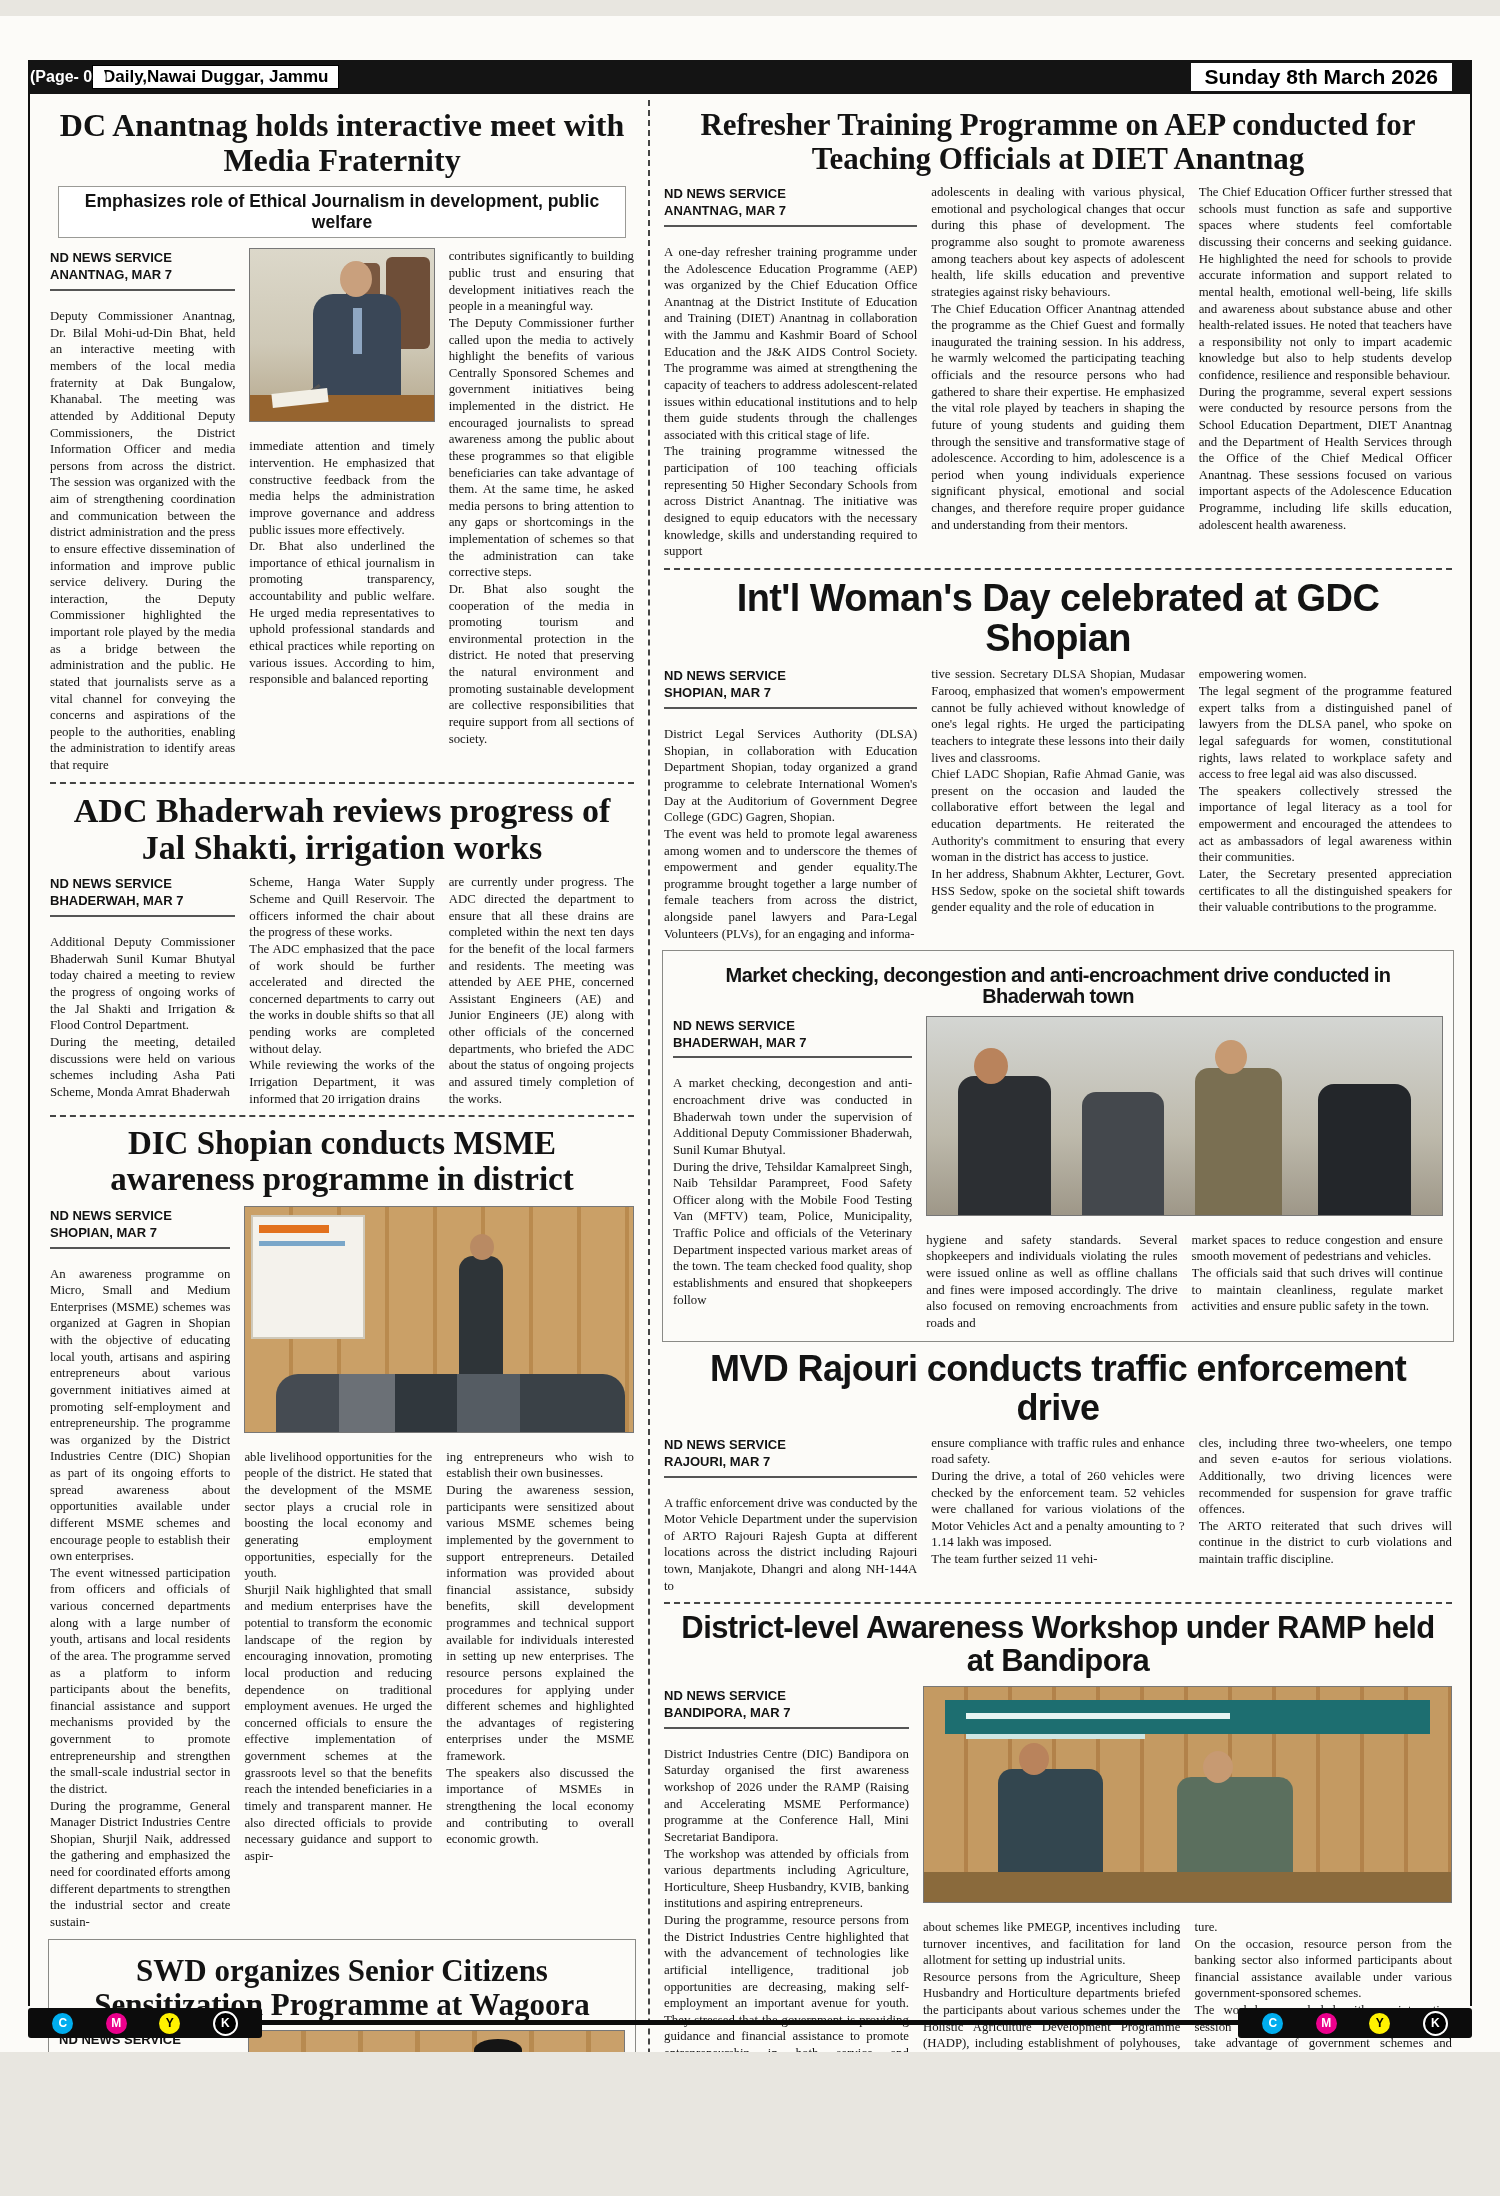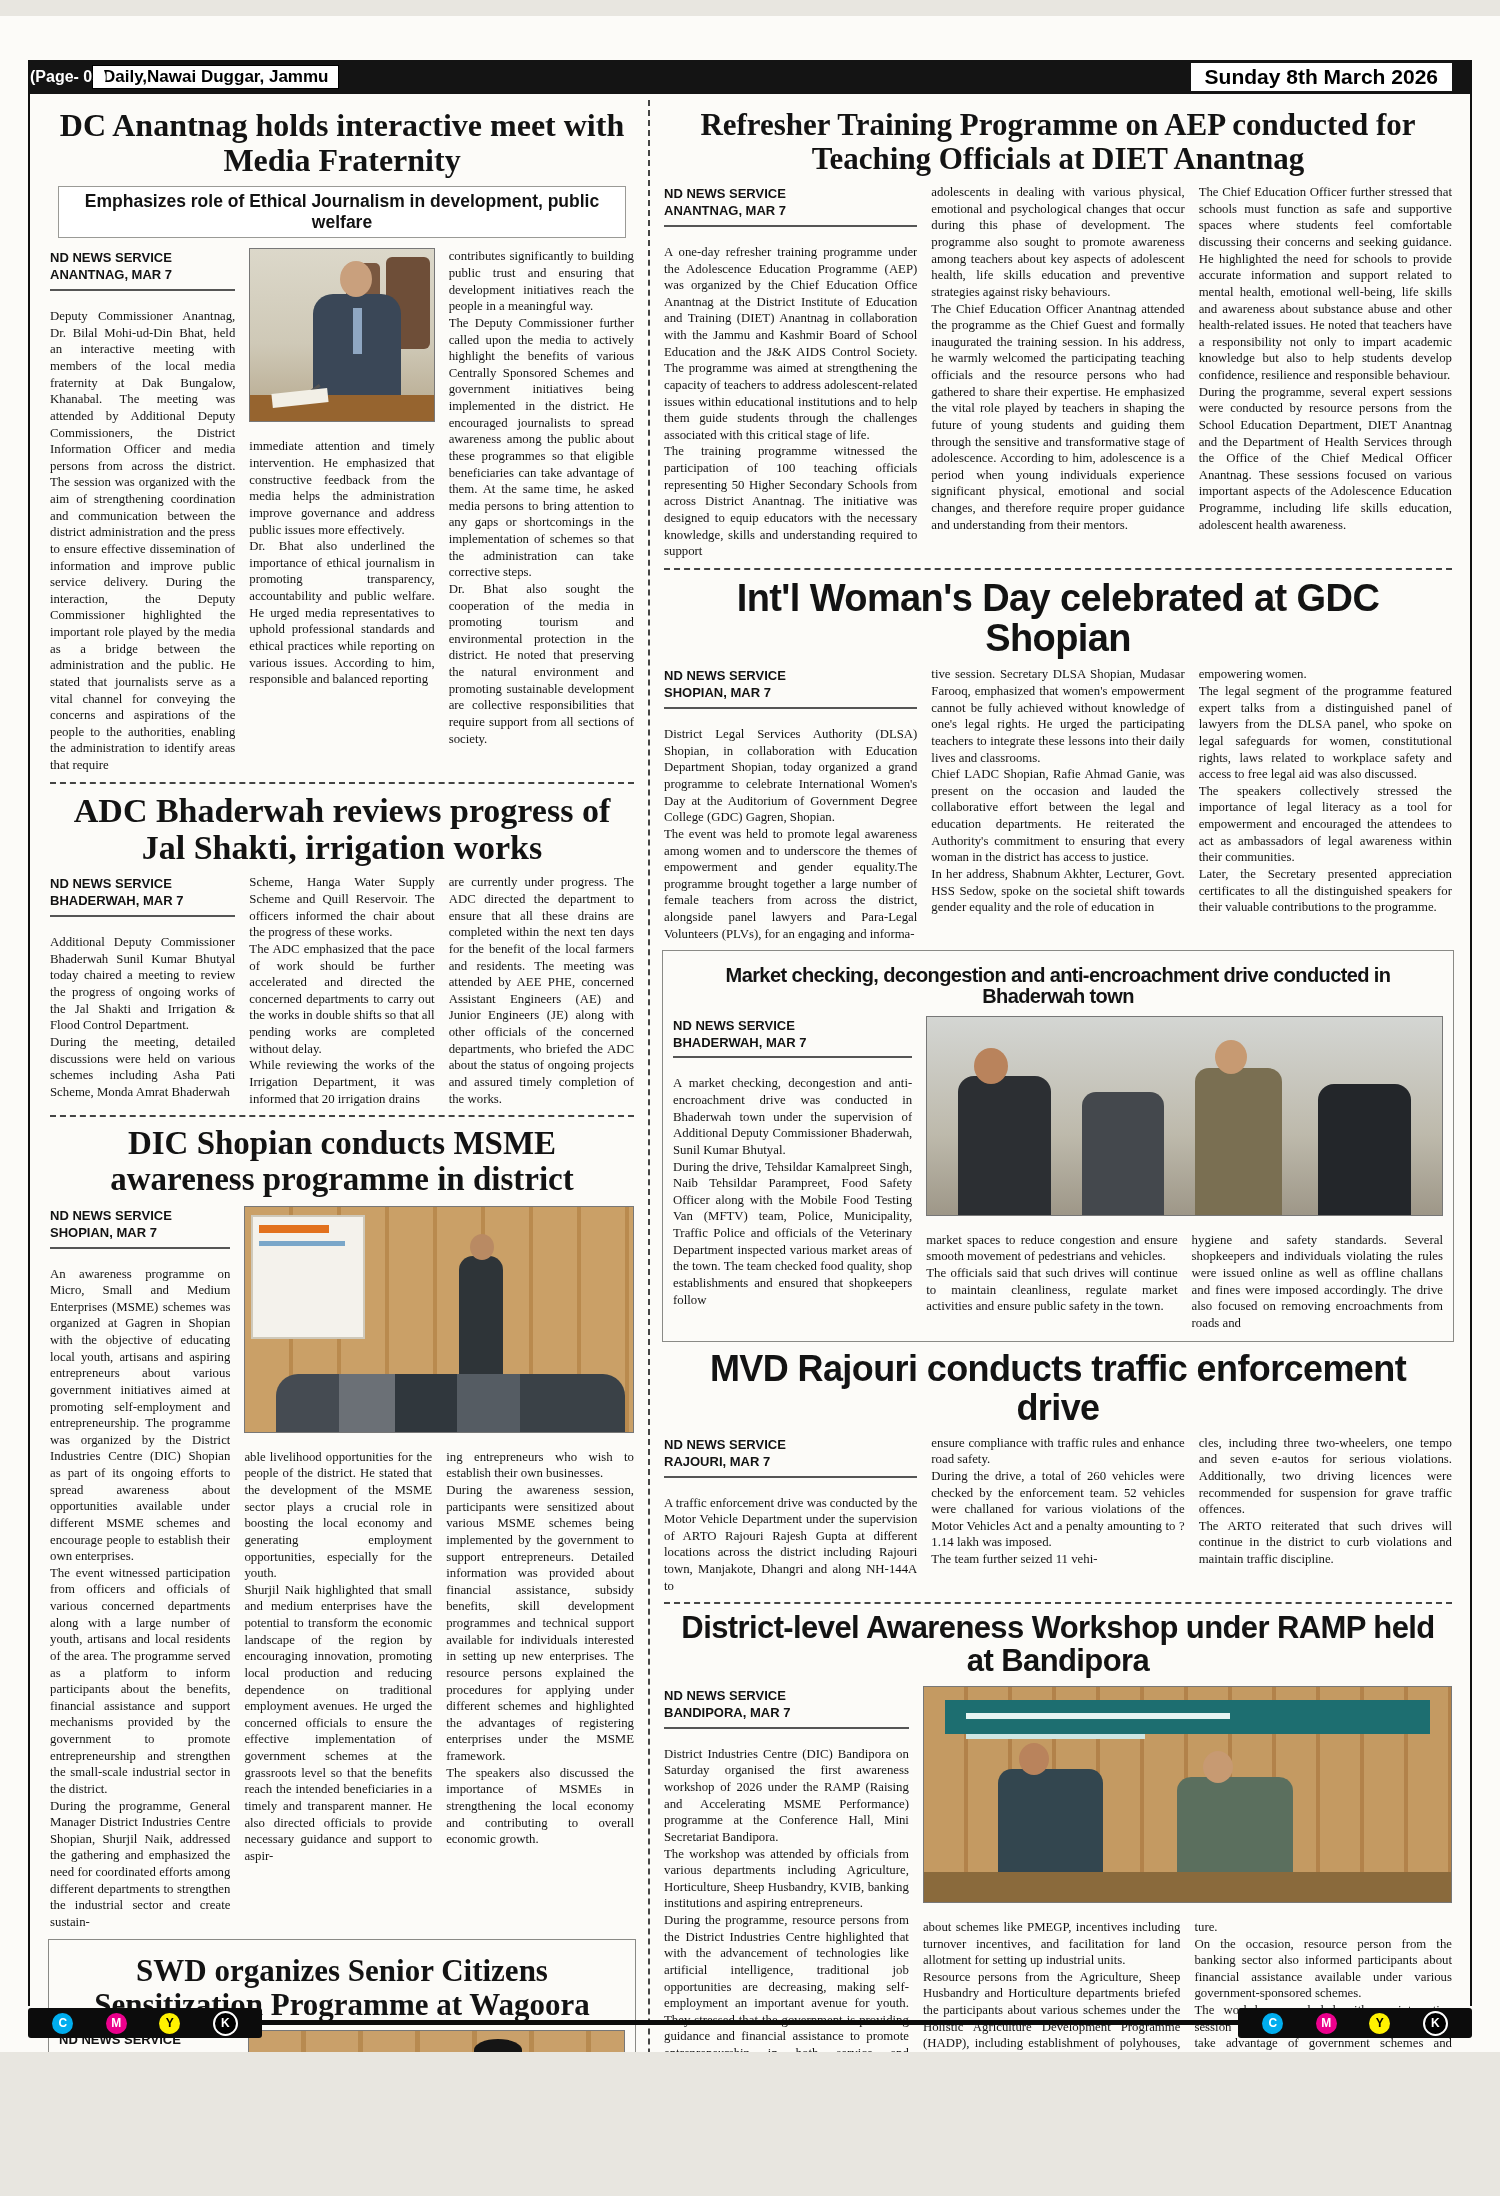--- a/index.html
+++ b/index.html
@@ -243,23 +243,23 @@
             <div class="stack">
               <div class="photo photo-market">
                 <div class="ph-shape" style="left:6%;top:30%;width:18%;height:75%;background:#2c2f33;border-radius:16px 16px 0 0;"></div>
                 <div class="ph-shape" style="left:9%;top:16%;width:34px;height:36px;background:#b9835c;border-radius:50%;"></div>
                 <div class="ph-shape" style="left:30%;top:38%;width:16%;height:68%;background:#44484d;border-radius:14px 14px 0 0;"></div>
                 <div class="ph-shape" style="left:52%;top:26%;width:17%;height:80%;background:#7a6f52;border-radius:14px 14px 0 0;"></div>
                 <div class="ph-shape" style="left:56%;top:12%;width:32px;height:34px;background:#c79a72;border-radius:50%;"></div>
                 <div class="ph-shape" style="left:76%;top:34%;width:18%;height:72%;background:#23262a;border-radius:16px 16px 0 0;"></div>
               </div>
               <div class="cols2">
+                <div class="coltext">hygiene and safety standards. Several shopkeepers and individuals violating the rules were issued online as well as offline challans and fines were imposed accordingly. The drive also focused on removing encroachments from roads and</div>
                 <div class="coltext">market spaces to reduce congestion and ensure smooth movement of pedestrians and vehicles.
 The officials said that such drives will continue to maintain cleanliness, regulate market activities and ensure public safety in the town.</div>
-                <div class="coltext">hygiene and safety standards. Several shopkeepers and individuals violating the rules were issued online as well as offline challans and fines were imposed accordingly. The drive also focused on removing encroachments from roads and</div>
               </div>
             </div>
           </div>
         </section>
 
         <section>
           <h1 class="hl hl-sans" style="font-size:36px">MVD Rajouri conducts traffic enforcement drive</h1>
           <div class="cols3">
             <div class="stack">
               <div class="byline">

